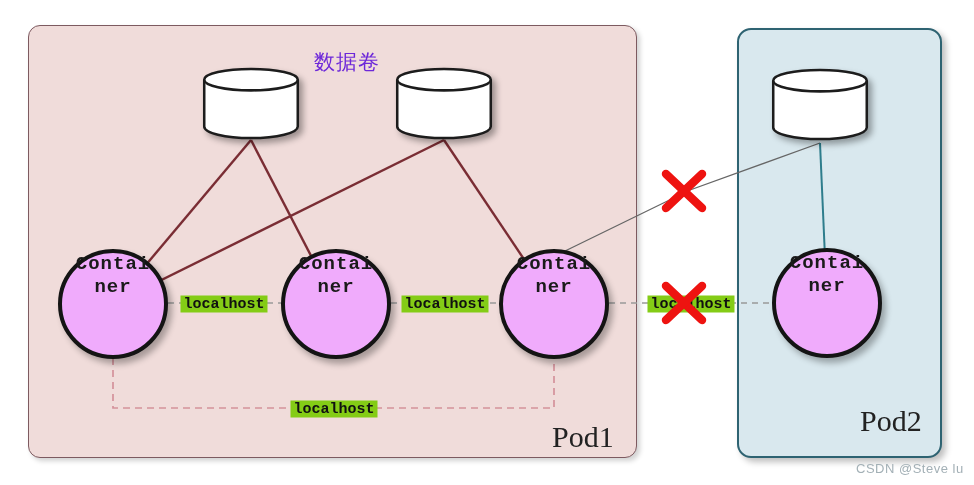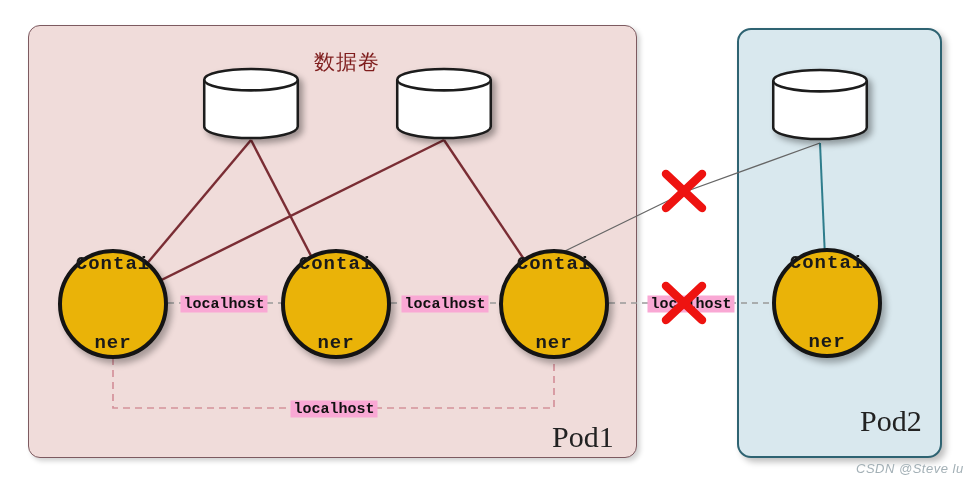--- a/index.html
+++ b/index.html
@@ -21,47 +21,47 @@
   svg.lines{position:absolute;left:0;top:0;width:974px;height:485px;z-index:2;}
   .maroon{stroke:var(--volume-line);stroke-width:2.4;fill:none;}
   .teal{stroke:var(--teal-line);stroke-width:2;fill:none;}
   .thin{stroke:var(--cross-line);stroke-width:1.3;fill:none;}
   .pinkdash{stroke:var(--dashed-pink);stroke-width:1.7;fill:none;stroke-dasharray:7 5;}
   .graydash{stroke:var(--dashed-gray);stroke-width:1.5;fill:none;stroke-dasharray:6 5;}
   .cyl{position:absolute;z-index:3;filter:drop-shadow(4px 4px 3px rgba(0,0,0,.35));}
   .cyl path,.cyl ellipse{fill:#ffffff;stroke:#1c1c1c;stroke-width:2.6;}
   .circle{
     position:absolute;z-index:3;width:110px;height:110px;border-radius:50%;
-    background:#eab308;border:4.5px solid #141414;box-sizing:border-box;
-    display:flex;flex-direction:column;align-items:center;justify-content:space-between;
+    background:#f0abfc;border:4.5px solid #141414;box-sizing:border-box;
+    display:flex;flex-direction:column;align-items:center;justify-content:flex-start;
     box-shadow:4px 5px 6px rgba(0,0,0,.3);
     font-family:"Liberation Mono",monospace;font-size:19px;font-weight:600;
     color:#1a1a1a;line-height:1.2;letter-spacing:1px;
   }
   .chip{
     position:absolute;z-index:4;transform:translate(-50%,-50%);
-    background:#f9a8d4;padding:0 3px;
+    background:#84cc16;padding:0 3px;
     font-family:"Liberation Mono",monospace;font-size:15px;font-weight:600;color:#111;
     white-space:nowrap;
   }
   .volume-title{
     position:absolute;left:314px;top:48px;z-index:4;
-    font-size:21px;color:#7f1d1d;letter-spacing:1px;
+    font-size:21px;color:#6d28d9;letter-spacing:1px;
   }
   .pod-label{
     position:absolute;z-index:4;font-family:"Liberation Serif",serif;
     font-size:30px;color:#222;
   }
   .pod1-label{left:552px;top:420px;}
   .pod2-label{left:860px;top:404px;}
   .xmark{position:absolute;z-index:5;}
   .xmark line{stroke:var(--cross-mark);stroke-width:8.5;stroke-linecap:round;}
   .watermark{
     position:absolute;left:856px;top:461px;z-index:4;
-    font-size:13px;color:#a3b0b6;letter-spacing:.5px;white-space:nowrap;font-style:italic;
+    font-size:13px;color:#a3b0b6;letter-spacing:.5px;white-space:nowrap;
   }
 </style>
 </head>
 <body>
 
 <div class="stage">
 
   <div class="pod pod1"></div>
   <div class="pod pod2"></div>
 

